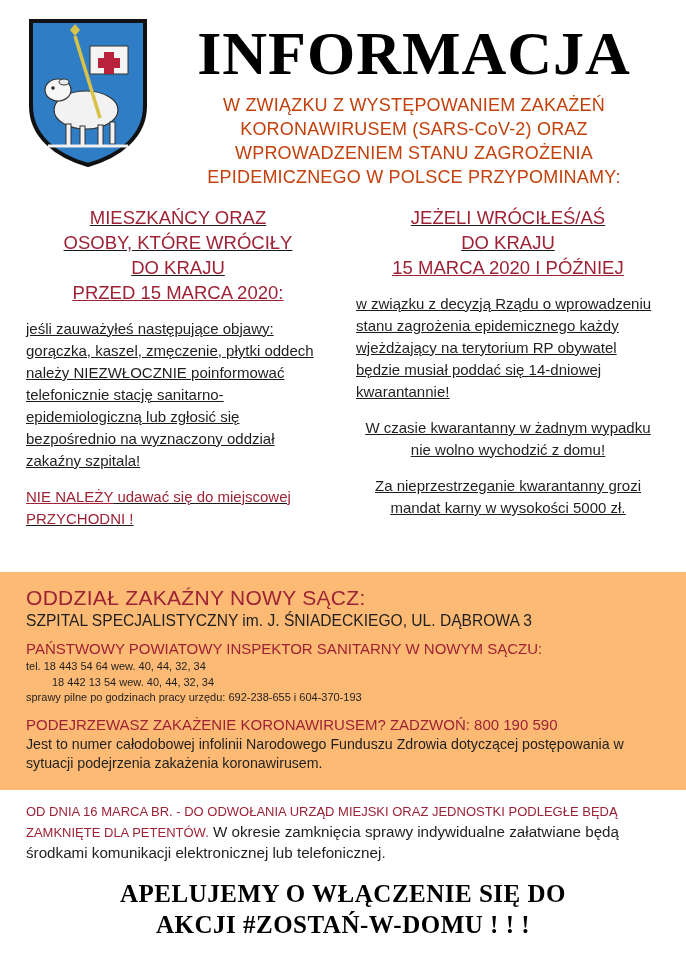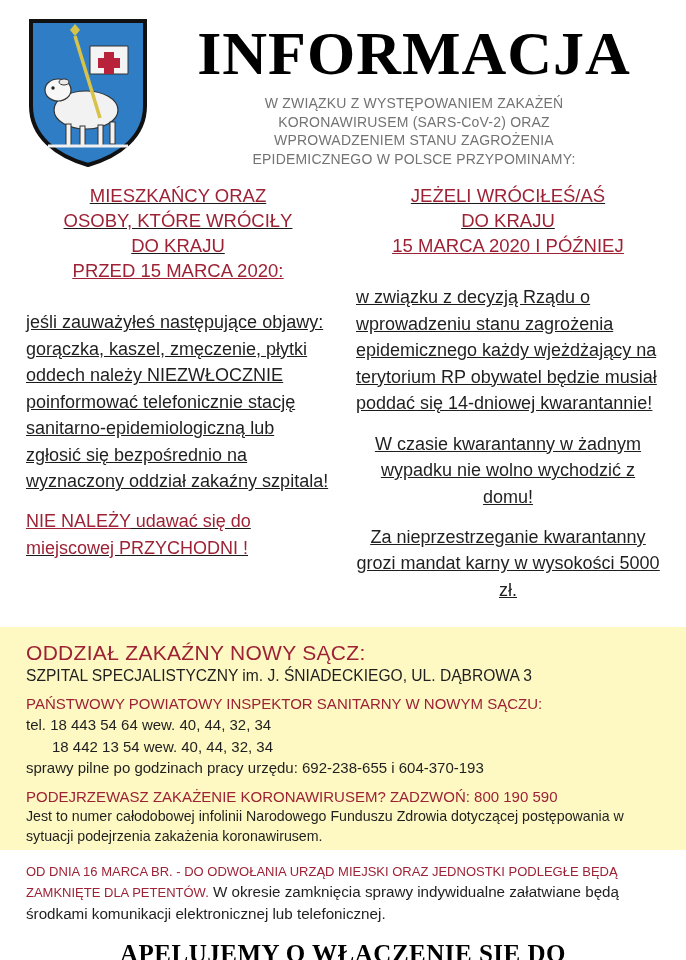--- a/index.html
+++ b/index.html
@@ -43,23 +43,23 @@
   .title {
     font-family: "Liberation Serif", serif;
     font-weight: bold;
     font-size: 62px;
     letter-spacing: 1px;
     line-height: 1;
     margin: 4px 0 10px 0;
     color: #000;
   }
   .subtitle {
-    font-size: 14px;
+    font-size: 18px;
     line-height: 1.33;
-    color: #737373;
+    color: #c2410c;
     letter-spacing: 0.2px;
   }
 
   
   .columns {
     display: flex;
     padding: 16px 26px 0 26px;
     gap: 26px;
   }
   .col { width: 50%; text-decoration: underline; }
@@ -67,53 +67,53 @@
   .col-head {
     text-align: center;
     color: #9d2235;
     font-size: 18.5px;
     line-height: 1.35;
     font-weight: normal;
   }
   .col-head .u { text-decoration: underline; }
 
   .body-text {
-    margin-top: 25px;
-    font-size: 18px;
+    margin-top: 12px;
+    font-size: 15px;
     line-height: 1.47;
     color: #1f1f1f;
   }
   .body-text p { margin: 0 0 14px 0; }
   .red { color: #9d2235; }
   .u { text-decoration: underline; text-align: center; }
 
   
   .panel {
-    margin-top: 10px;
-    background: #fef9c3;
-    padding: 14px 26px 4px 26px;
+    margin-top: 28px;
+    background: #fdba74;
+    padding: 14px 26px 16px 26px;
   }
   .panel-title {
     color: #9d2235;
     font-size: 21px;
     letter-spacing: 0.3px;
     margin-bottom: 2px;
   }
   .panel-sub {
     font-size: 15.6px;
     color: #1f1f1f;
     margin-bottom: 10px;
   }
   .panel-red-line {
     color: #9d2235;
     font-size: 15px;
     margin-bottom: 2px;
   }
   .panel-line {
-    font-size: 15px;
+    font-size: 11px;
     color: #1f1f1f;
     line-height: 1.42;
   }
   .panel-gap { height: 10px; }
   .panel-note {
     font-size: 14.2px;
     line-height: 1.36;
     color: #1f1f1f;
   }
 

